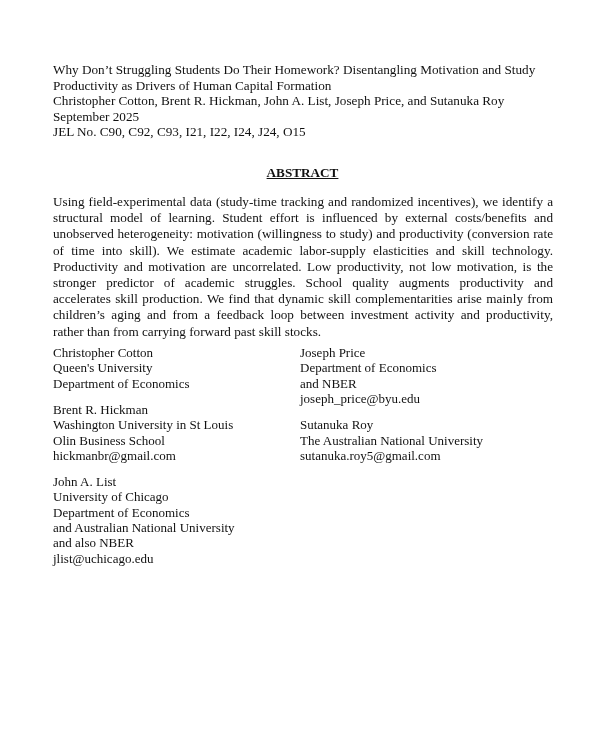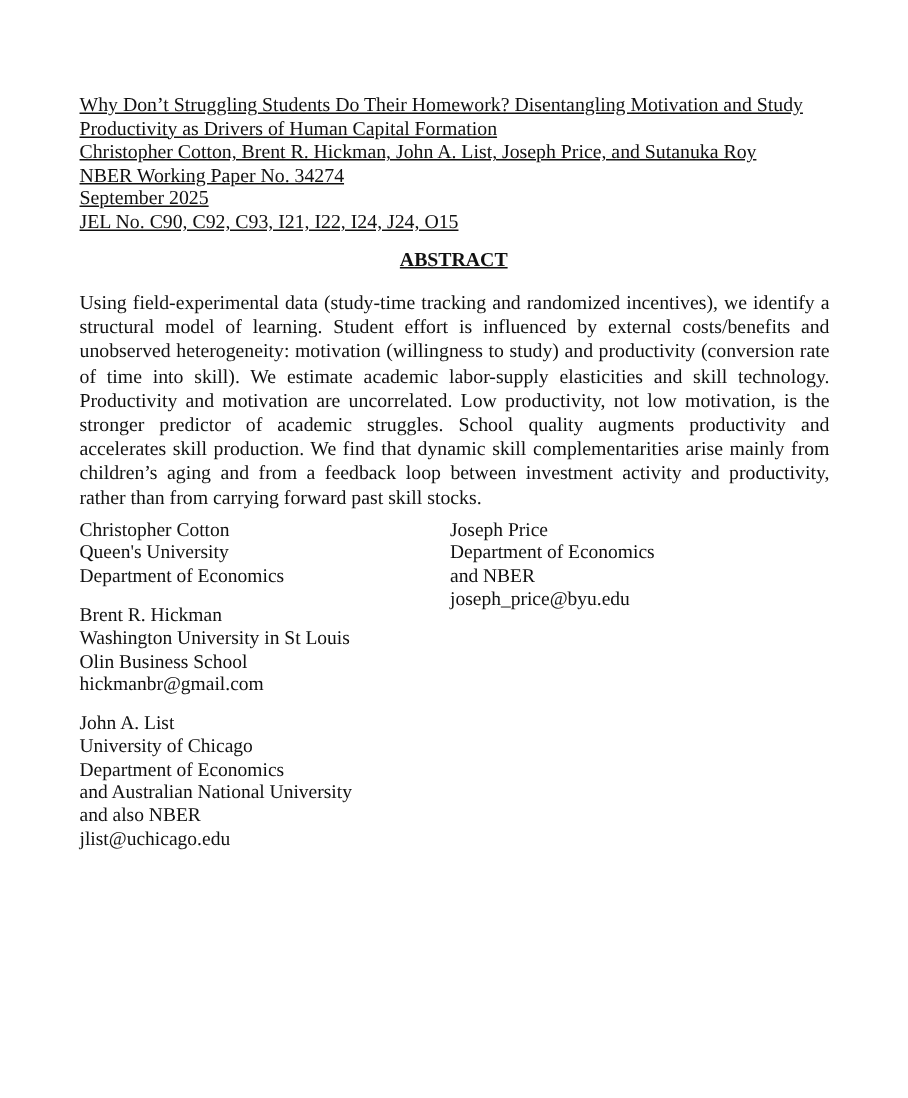--- a/index.html
+++ b/index.html
@@ -2,21 +2,21 @@
 <html><head>
   <meta charset="utf-8">
   <style>
     html, body { margin: 0; padding: 0; background: #ffffff; }
     body {
       width: 605px; height: 732px; position: relative; overflow: hidden;
       font-family: "Liberation Serif", "DejaVu Serif", serif;
       color: #111111;
     }
     .header { position: absolute; left: 53px; top: 62px; width: 520px; font-size: 13.2px; line-height: 15.6px; }
-    .header div { white-space: nowrap; text-decoration: underline; }
+    .header div { white-space: nowrap; }
     .abstract-title {
       position: absolute; left: 0; width: 605px; top: 165px; text-align: center;
       font-weight: bold; font-size: 13.2px; text-decoration: underline;
     }
     .abstract-body {
       position: absolute; left: 53px; top: 194px; width: 500px;
       font-size: 13.2px; line-height: 16.2px; text-align: justify;
     }
     .col { position: absolute; font-size: 13px; line-height: 15.4px; }
     .col-left { left: 53px; top: 345px; width: 240px; }
@@ -24,21 +24,20 @@
     .author-block { margin-bottom: 10.5px; }
     .author-block div { white-space: nowrap; }
   </style>
 </head>
 <body>
 
 <div class="header">
   <div>Why Don’t Struggling Students Do Their Homework? Disentangling Motivation and Study</div>
   <div>Productivity as Drivers of Human Capital Formation</div>
   <div>Christopher Cotton, Brent R. Hickman, John A. List, Joseph Price, and Sutanuka Roy</div>
-  <div>NBER Working Paper No. 34274</div>
   <div>September 2025</div>
   <div>JEL No. C90, C92, C93, I21, I22, I24, J24, O15</div>
 </div>
 
 <div class="abstract-title">ABSTRACT</div>
 
 <div class="abstract-body">Using field-experimental data (study-time tracking and randomized incentives), we identify a structural model of learning. Student effort is influenced by external costs/benefits and unobserved heterogeneity: motivation (willingness to study) and productivity (conversion rate of time into skill). We estimate academic labor-supply elasticities and skill technology. Productivity and motivation are uncorrelated. Low productivity, not low motivation, is the stronger predictor of academic struggles. School quality augments productivity and accelerates skill production. We find that dynamic skill complementarities arise mainly from children’s aging and from a feedback loop between investment activity and productivity, rather than from carrying forward past skill stocks.</div>
 
 <div class="col col-left">
   <div class="author-block">
@@ -62,13 +61,18 @@
   </div>
 </div>
 
 <div class="col col-right">
   <div class="author-block">
     <div>Joseph Price</div>
     <div>Department of Economics</div>
     <div>and NBER</div>
     <div>joseph_price@byu.edu</div>
   </div>
+  <div class="author-block">
+    <div>Sutanuka Roy</div>
+    <div>The Australian National University</div>
+    <div>sutanuka.roy5@gmail.com</div>
+  </div>
 </div>
 
 </body></html>

